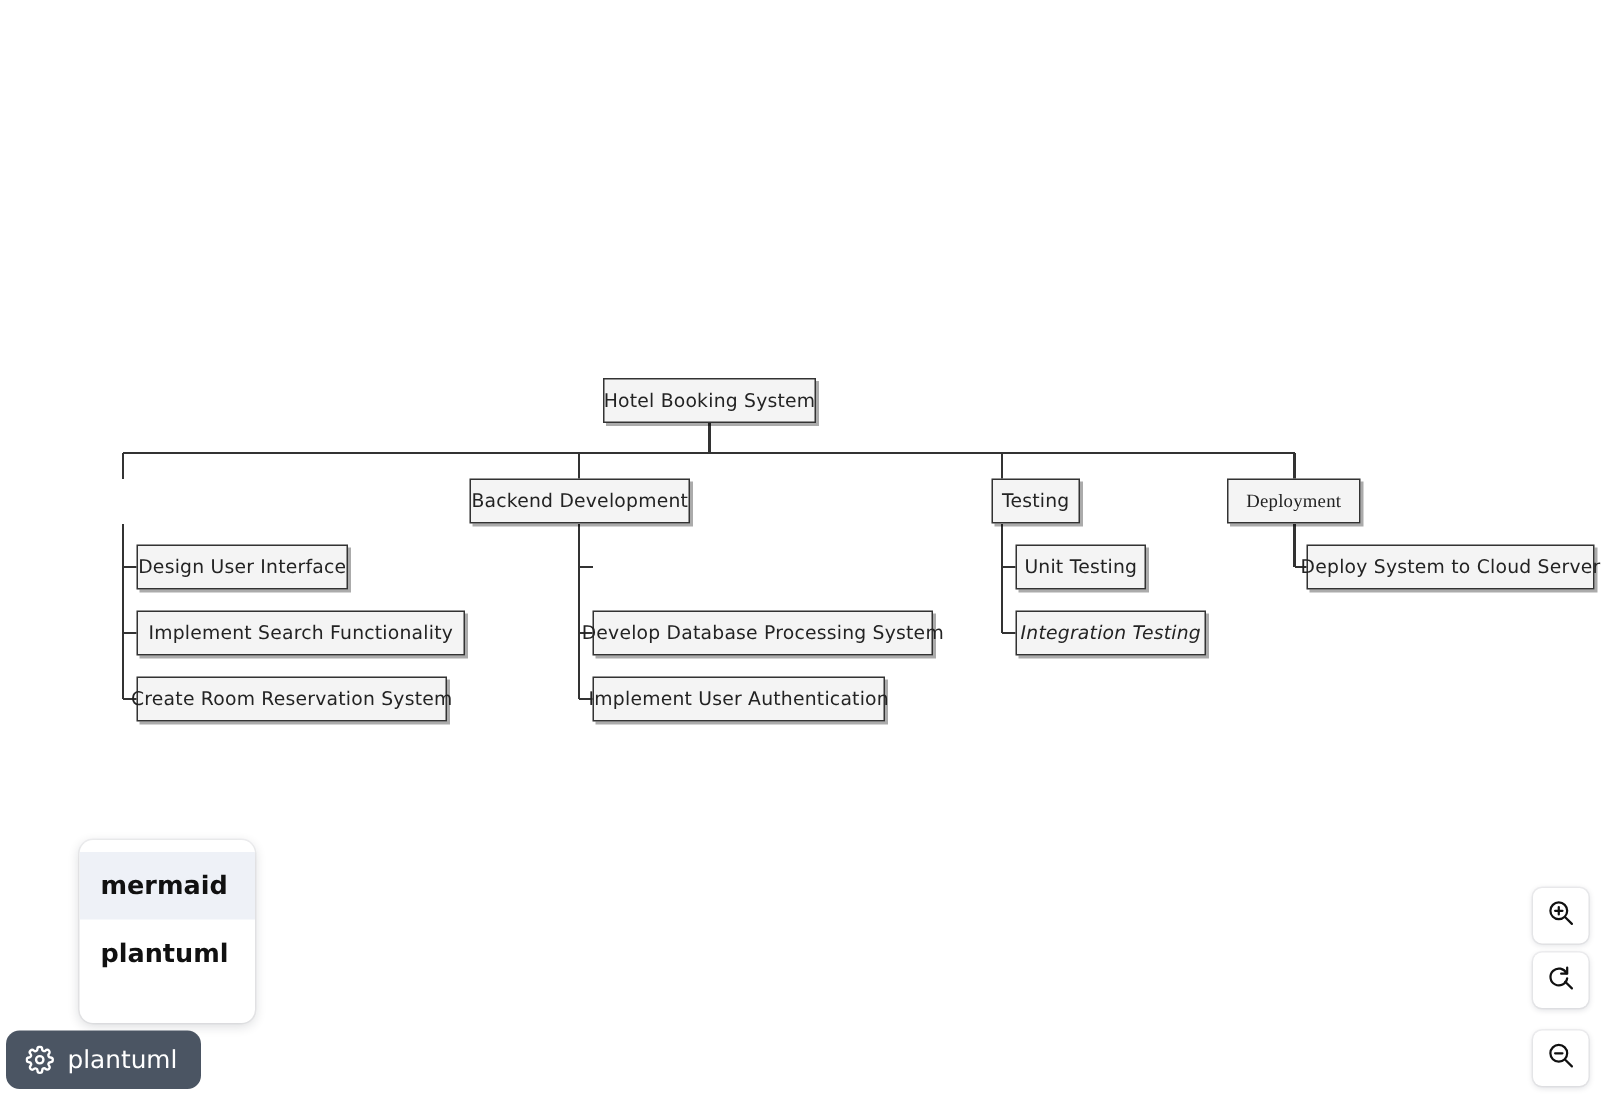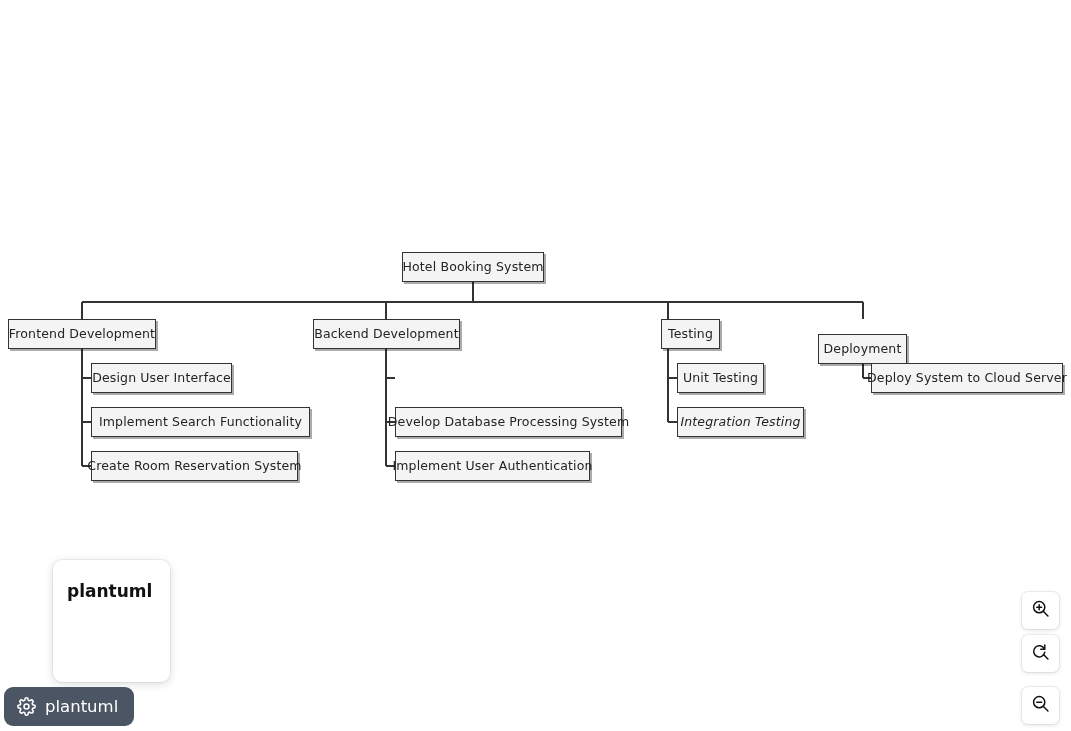--- a/index.html
+++ b/index.html
@@ -142,23 +142,20 @@
 
         <path d="M863,349 L863,378"></path>
         <path d="M863,378 L871,378"></path>
       </g>
     </svg>
 
     <div class="node" style="left:402px; top:252px; width:142px;">
       <span>Hotel Booking System</span>
     </div>
 
-    <div class="node" style="left:8px; top:319px; width:148px;">
-      <span>Frontend Development</span>
-    </div>
     <div class="node" style="left:91px; top:363px; width:141px;">
       <span>Design User Interface</span>
     </div>
     <div class="node" style="left:91px; top:407px; width:219px;">
       <span>Implement Search Functionality</span>
     </div>
     <div class="node" style="left:91px; top:451px; width:207px;">
       <span>Create Room Reservation System</span>
     </div>
 
@@ -175,29 +172,32 @@
     <div class="node" style="left:616px; top:319px; width:59px;margin-left:45px;">
       <span>Testing</span>
     </div>
     <div class="node" style="left:677px; top:363px; width:87px;">
       <span>Unit Testing</span>
     </div>
     <div class="node" style="left:677px; top:407px; width:127px;font-style:italic;">
       <span>Integration Testing</span>
     </div>
 
-    <div class="node" style="left:818px; top:334px; width:89px;">
+    <div class="node" style="left:818px; top:319px; width:89px;font-family:Liberation Serif, serif;">
       <span>Deployment</span>
     </div>
     <div class="node" style="left:871px; top:363px; width:192px;">
       <span>Deploy System to Cloud Server</span>
     </div>
   </div>
 
   <div id="format-menu">
+    <div class="menu-option selected">
+      <span>mermaid</span>
+    </div>
     <div class="menu-option">
       <span>plantuml</span>
     </div>
   </div>
 
   <div id="format-button">
     <span class="glyph">
       <svg width="19" height="19" viewBox="0 0 24 24" fill="none" stroke="#ffffff" stroke-width="2" stroke-linecap="round" stroke-linejoin="round">
         <circle cx="12" cy="12" r="3.1"></circle>
         <path d="M19.4 15a1.65 1.65 0 0 0 .33 1.82l.06.06a2 2 0 1 1-2.83 2.83l-.06-.06a1.65 1.65 0 0 0-1.82-.33 1.65 1.65 0 0 0-1 1.51V21a2 2 0 1 1-4 0v-.09A1.65 1.65 0 0 0 9 19.4a1.65 1.65 0 0 0-1.82.33l-.06.06a2 2 0 1 1-2.83-2.83l.06-.06a1.65 1.65 0 0 0 .33-1.82 1.65 1.65 0 0 0-1.51-1H3a2 2 0 1 1 0-4h.09A1.65 1.65 0 0 0 4.6 9a1.65 1.65 0 0 0-.33-1.82l-.06-.06a2 2 0 1 1 2.83-2.83l.06.06A1.65 1.65 0 0 0 9 4.6a1.65 1.65 0 0 0 1-1.51V3a2 2 0 1 1 4 0v.09a1.65 1.65 0 0 0 1 1.51 1.65 1.65 0 0 0 1.82-.33l.06-.06a2 2 0 1 1 2.83 2.83l-.06.06A1.65 1.65 0 0 0 19.4 9v.09a1.65 1.65 0 0 0 1.51 1H21a2 2 0 1 1 0 4h-.09a1.65 1.65 0 0 0-1.51 1z"></path>

